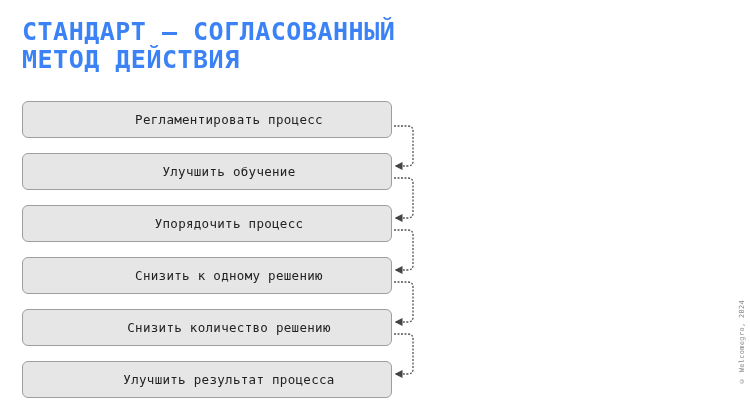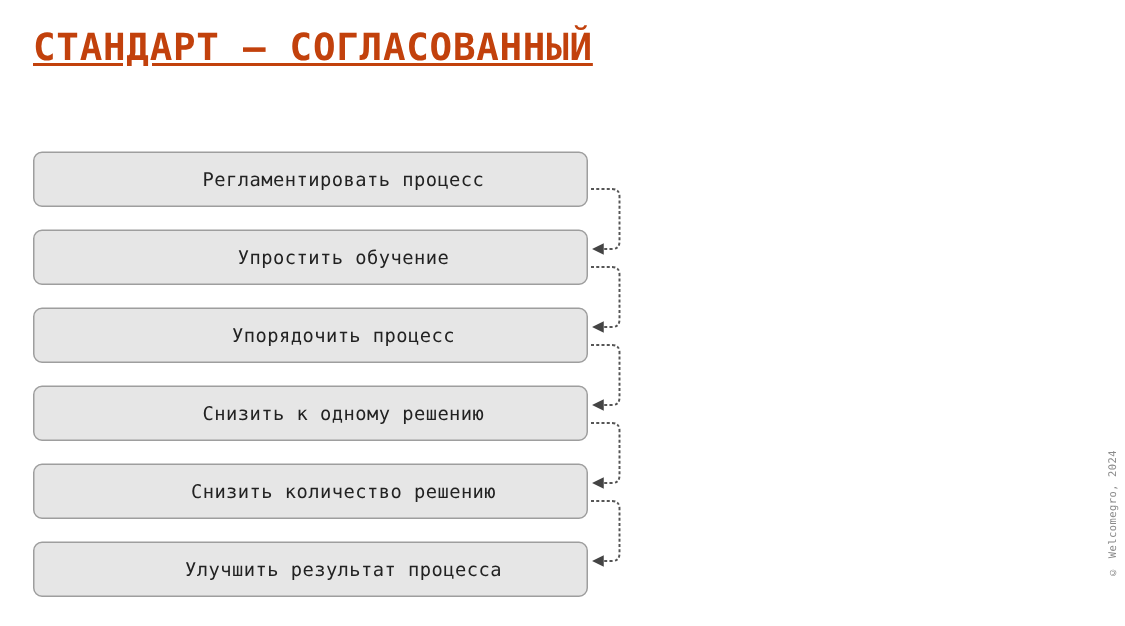--- a/index.html
+++ b/index.html
@@ -1,31 +1,32 @@
 <!DOCTYPE html>
 <html><head>
 <meta charset="utf-8">
 <style>
   html,body{margin:0;padding:0;background:#ffffff;}
   body{width:750px;height:417px;position:relative;overflow:hidden;font-family:"DejaVu Sans Mono","Liberation Mono",monospace;}
-  .title{position:absolute;left:22px;top:18px;font-family:"DejaVu Sans Mono","Liberation Mono",monospace;font-size:25px;line-height:28px;font-weight:bold;color:#c2410c;letter-spacing:0.5px;margin:0;text-decoration:underline;}
+  .title{position:absolute;left:22px;top:18px;font-family:"DejaVu Sans Mono","Liberation Mono",monospace;font-size:25px;line-height:28px;font-weight:bold;color:#3b82f6;letter-spacing:0.5px;margin:0;}
   .title span{display:block;}
   .step{position:absolute;left:22px;width:370px;height:37px;background:#e6e6e6;border:1px solid #9e9e9e;border-radius:6px;display:flex;align-items:center;justify-content:center;font-size:12.5px;color:#222;letter-spacing:0.3px;box-sizing:border-box;padding-left:44px;}
   .connectors{position:absolute;left:0;top:0;width:750px;height:417px;pointer-events:none;}
   .copyright{position:absolute;right:4px;top:300px;font-size:7px;color:#8a8a8a;transform-origin:center;writing-mode:vertical-rl;transform:rotate(180deg);letter-spacing:0.3px;}
 </style>
 </head>
 <body>
 
 <h1 class="title">
   <span>СТАНДАРТ – СОГЛАСОВАННЫЙ</span>
+  <span>МЕТОД ДЕЙСТВИЯ</span>
 </h1>
 
 <div class="step" style="top:101px">Регламентировать процесс</div>
-<div class="step" style="top:153px">Упростить обучение</div>
+<div class="step" style="top:153px">Улучшить обучение</div>
 <div class="step" style="top:205px">Упорядочить процесс</div>
 <div class="step" style="top:257px">Снизить к одному решению</div>
 <div class="step" style="top:309px">Снизить количество решению</div>
 <div class="step" style="top:361px">Улучшить результат процесса</div>
 
 <svg class="connectors" viewBox="0 0 750 417">
   <defs>
     <marker id="arr" markerWidth="6" markerHeight="6" refX="5" refY="3" orient="auto">
       <path d="M0,0 L6,3 L0,6 z" fill="#444"></path>
     </marker>

